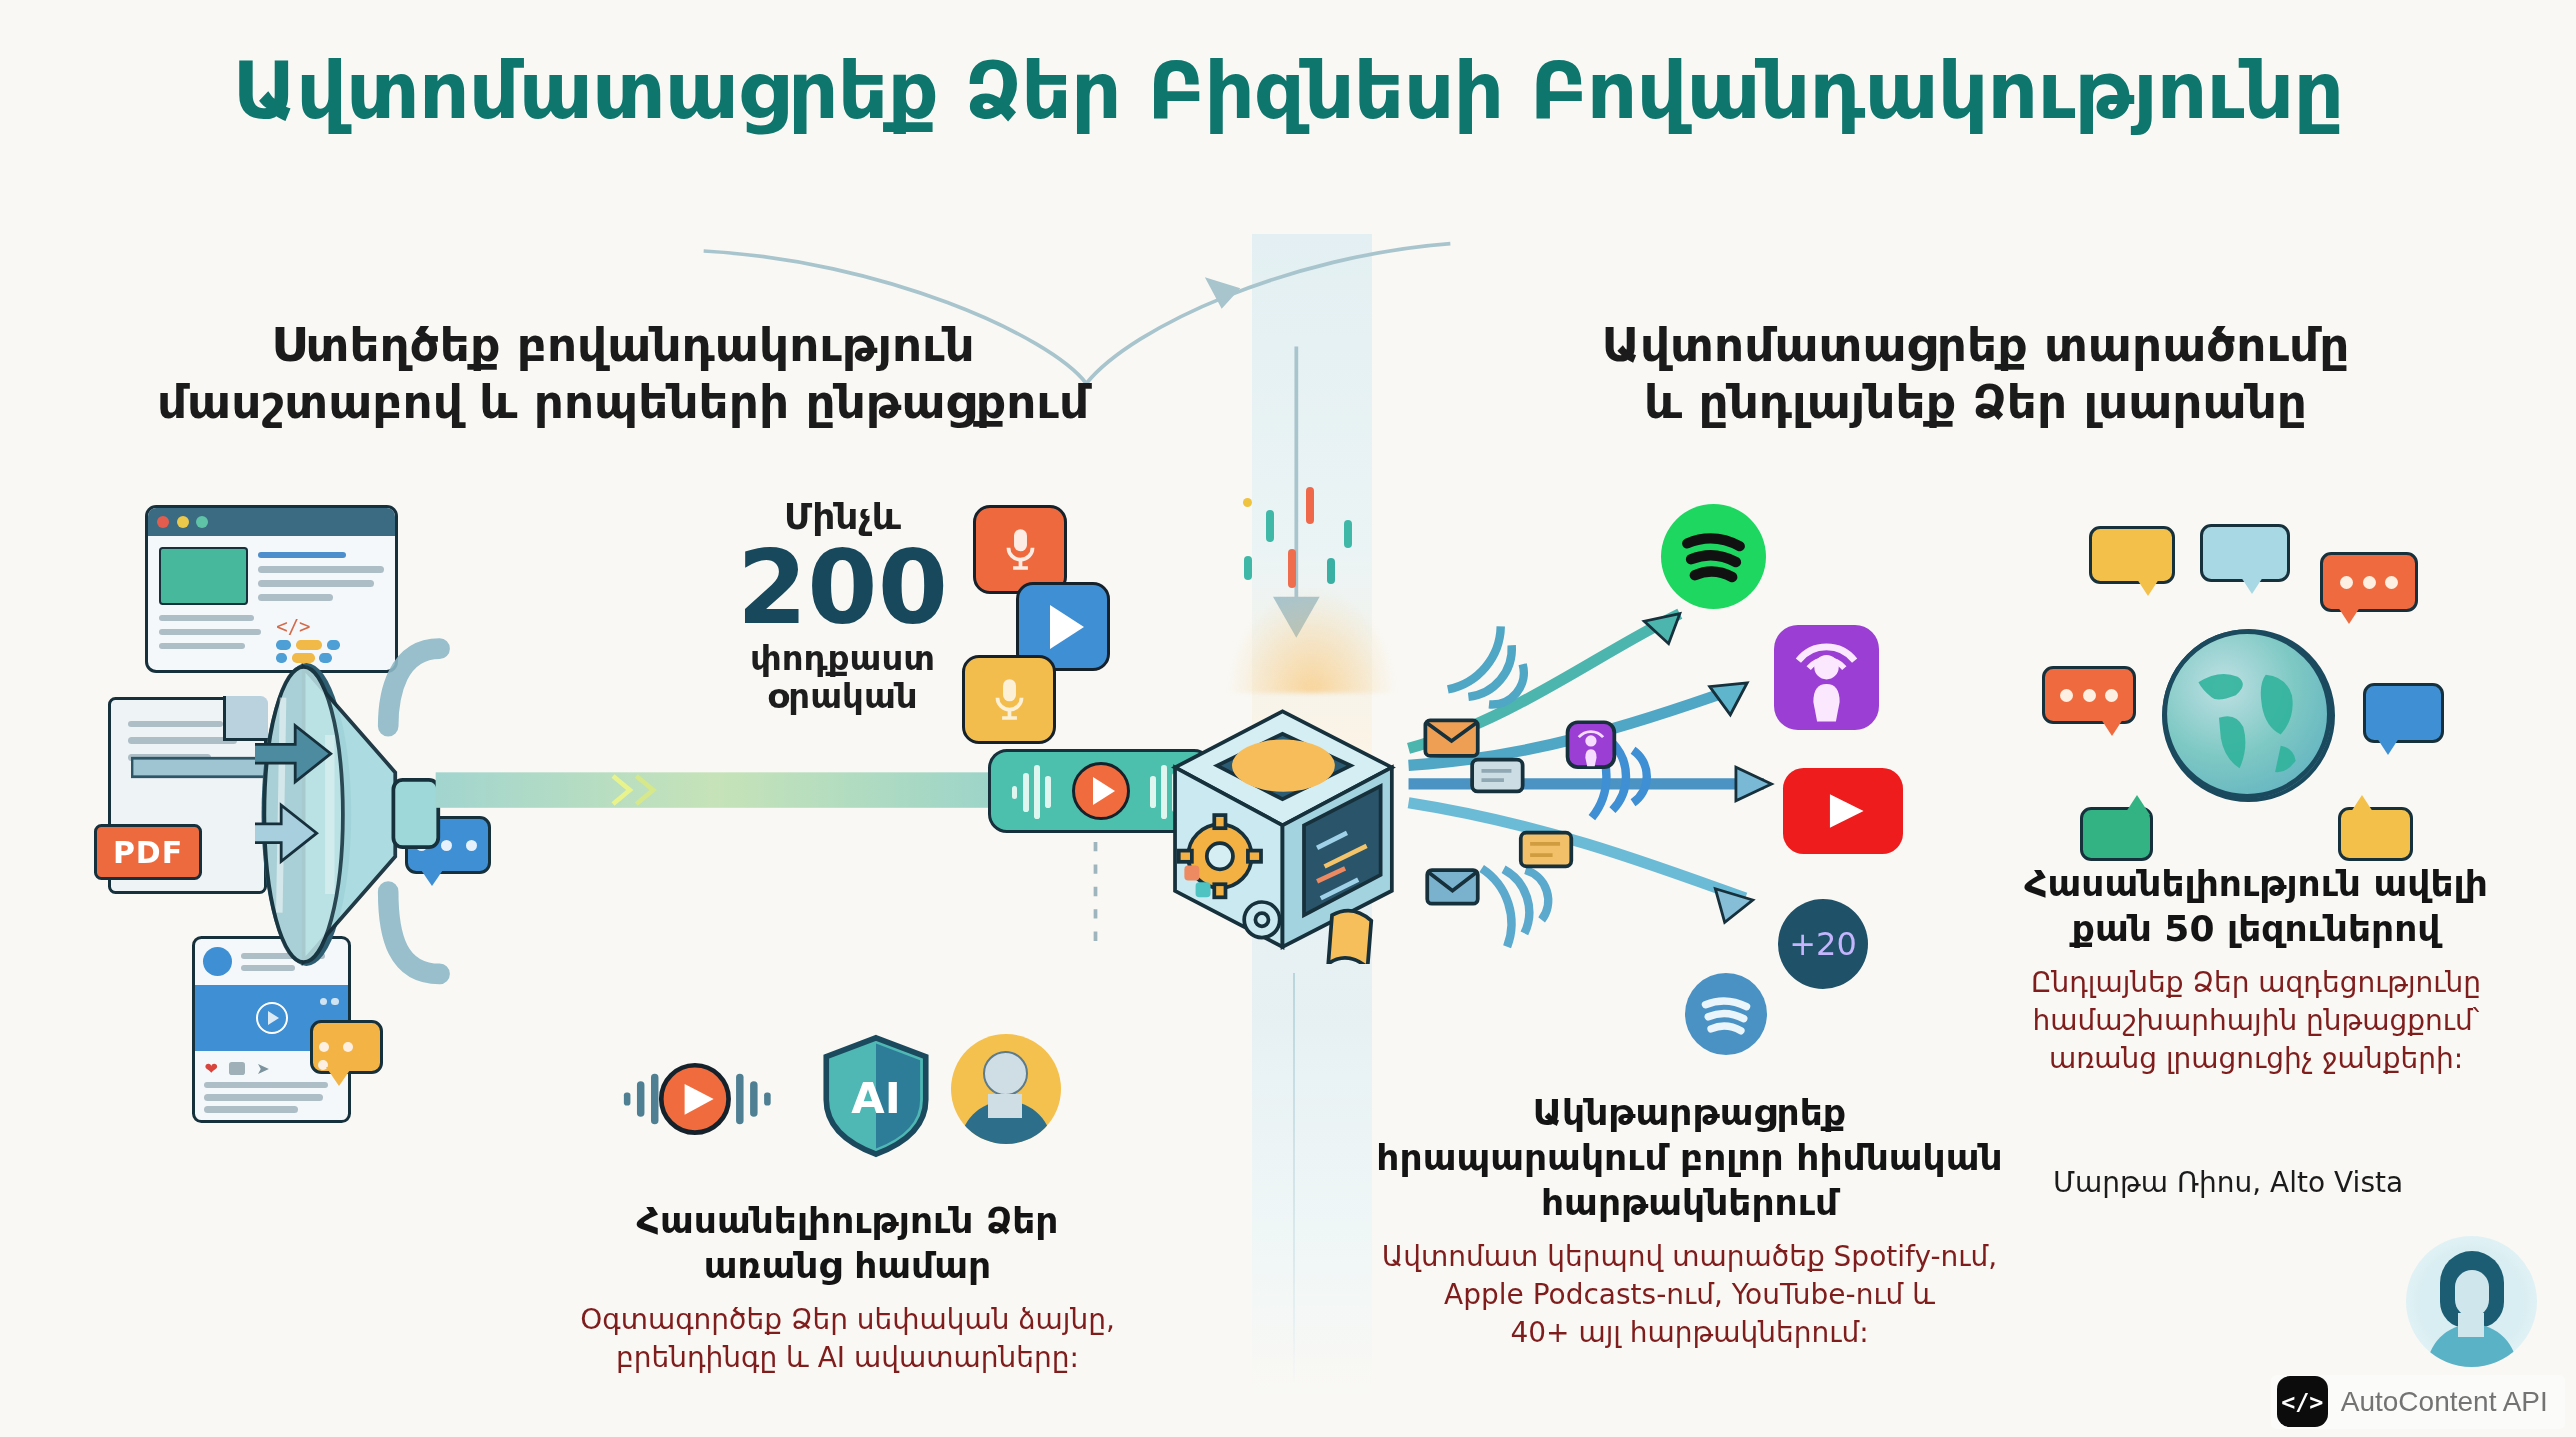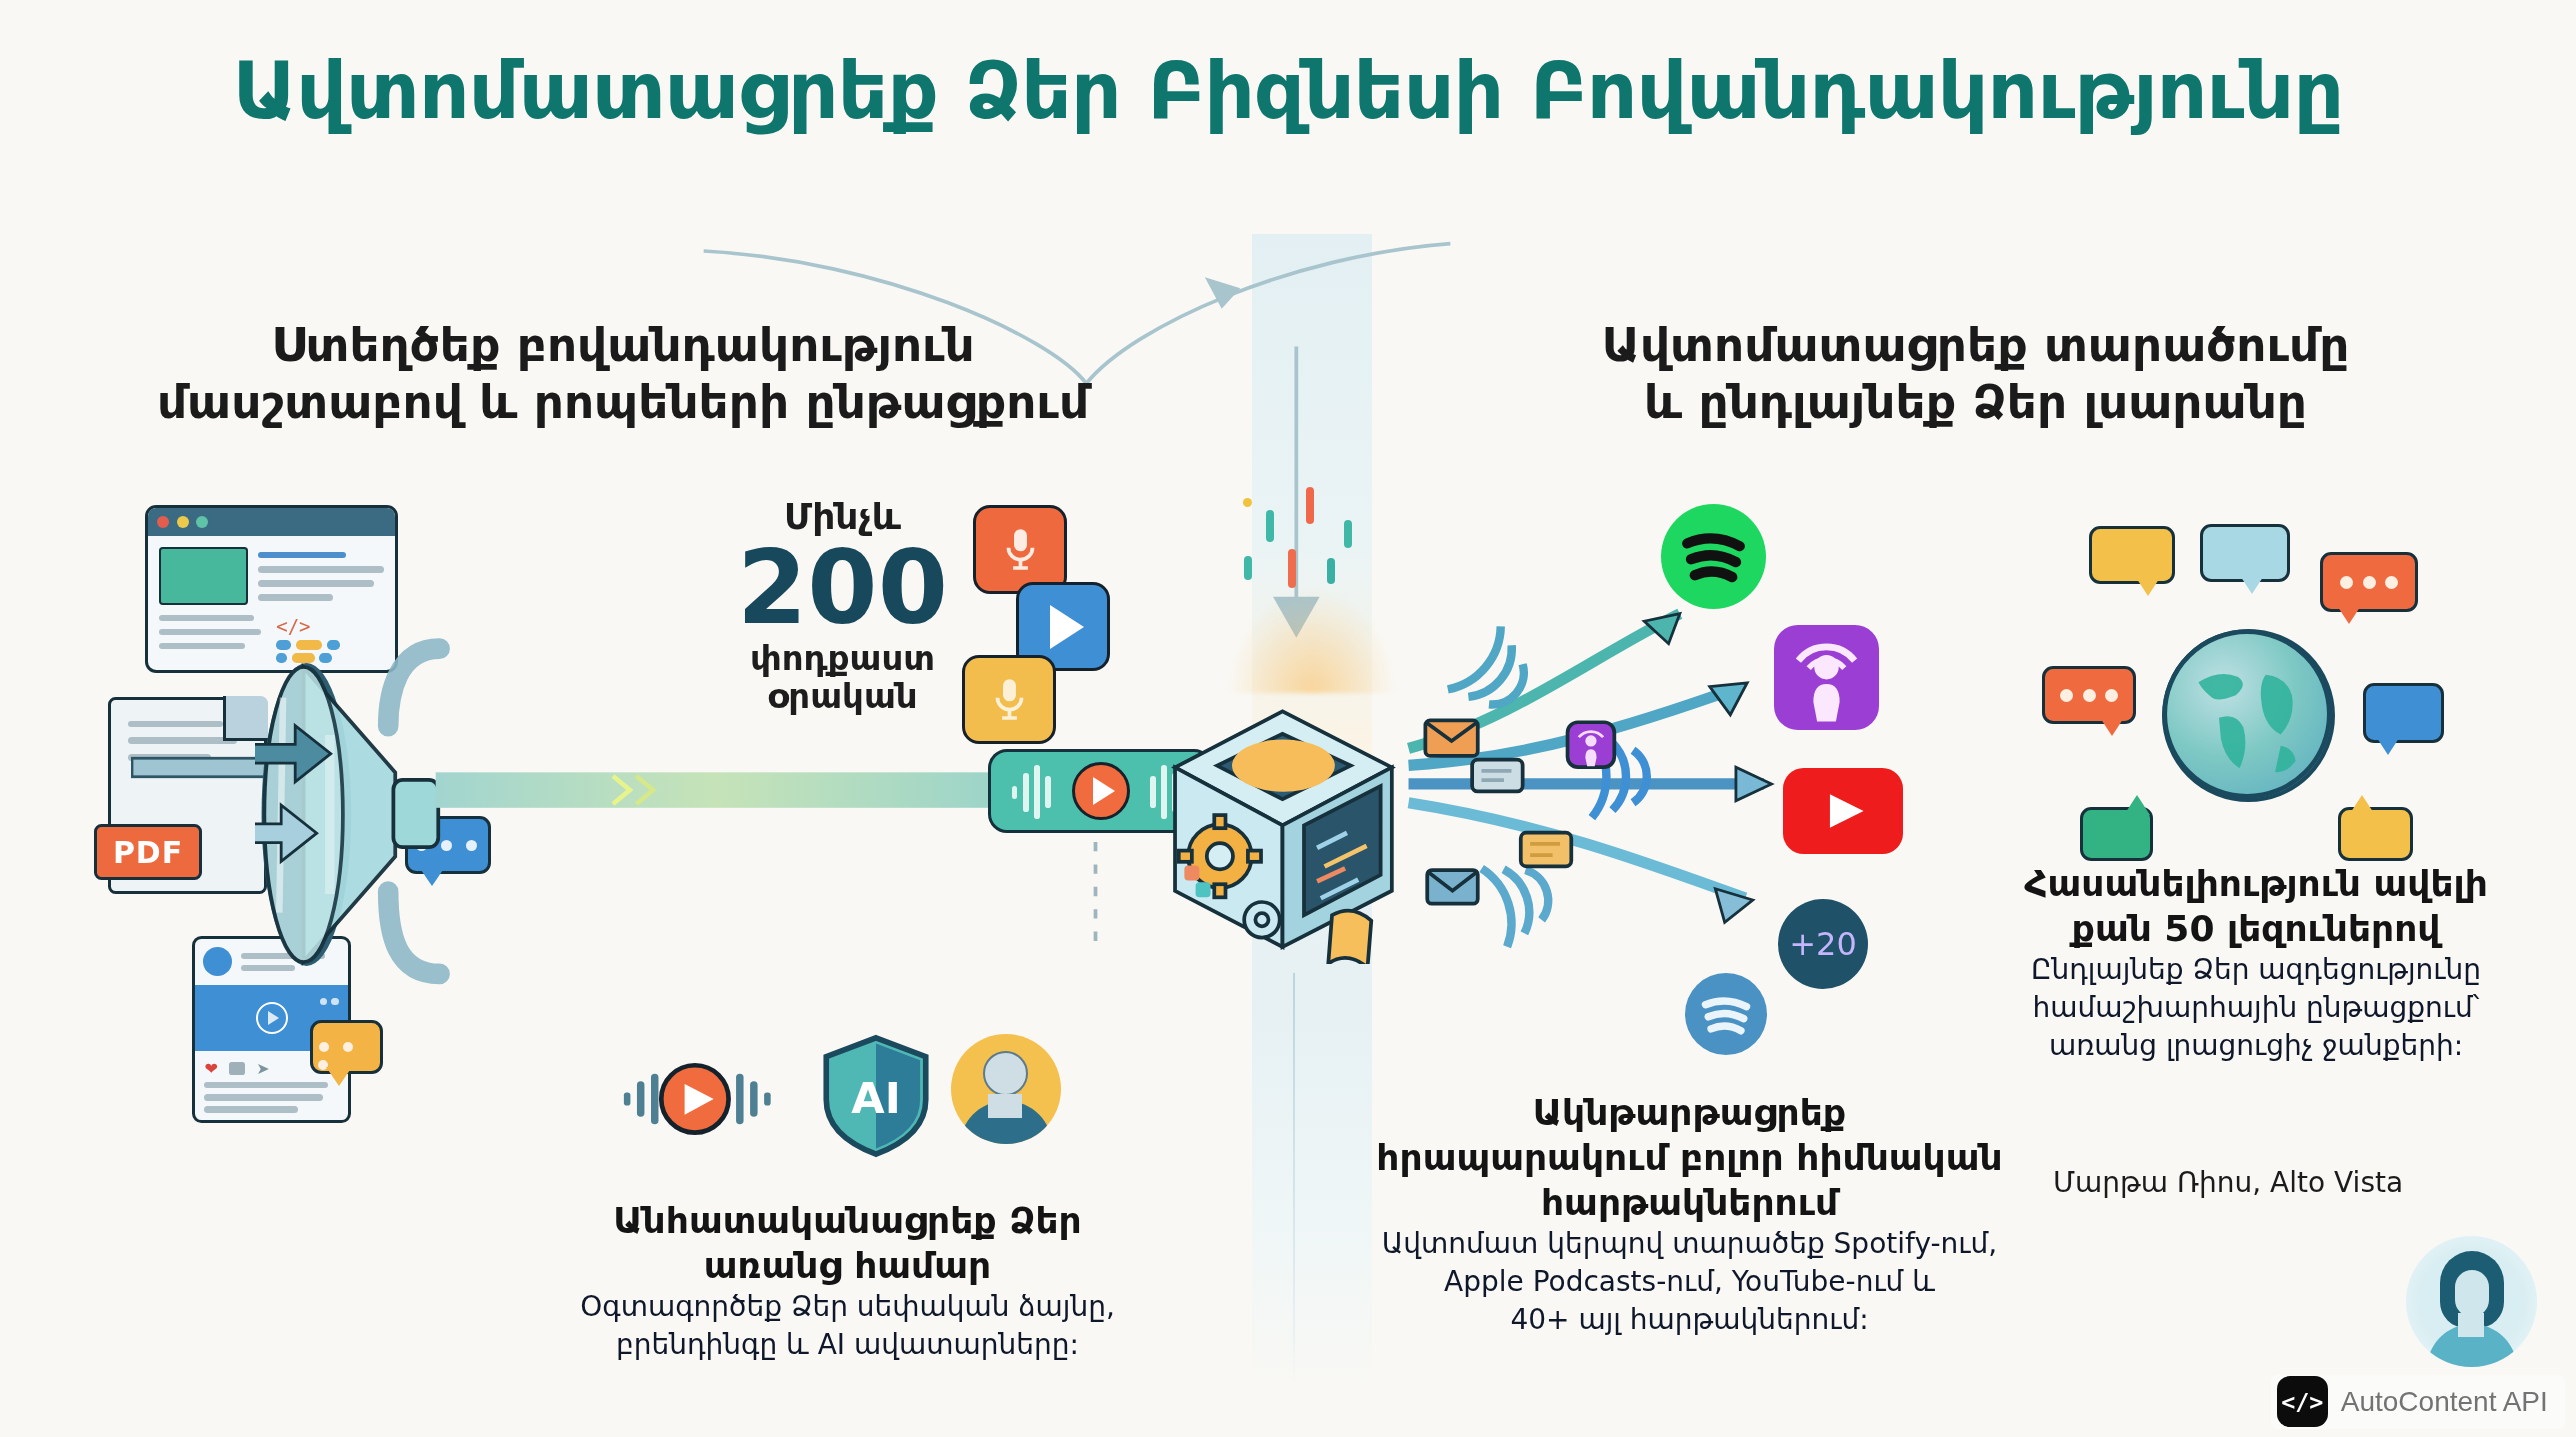--- a/index.html
+++ b/index.html
@@ -42,21 +42,21 @@
   .col-head {
     position:absolute; text-align:center; font-size:47px; font-weight:bold;
     color:#1b1b1b; line-height:1.22;
   }
   .col-head.left  { left:94px;  top:316px; width:1058px; }
   .col-head.right { left:1470px; top:316px; width:1011px; }
 
   
   .cap { position:absolute; text-align:center; }
   .cap h3 { font-size:36px; font-weight:bold; color:#141414; line-height:1.25; }
-  .cap p  { font-size:28px; color:#0f172a; line-height:1.35; }
+  .cap p  { font-size:28px; color:#7f1d1d; line-height:1.35; margin-top:13px; }
 
   
   .stat { position:absolute; left:721px; top:496px; width:243px; text-align:center; }
   .stat .pre  { font-size:36px; color:#1d1d1d; font-weight:600; }
   .stat .big  { font-size:101px; font-weight:bold; color:#17485b; line-height:.95; margin:3.7px 0 1.9px; }
   .stat .post { font-size:34px; color:#1d1d1d; font-weight:600; line-height:1.12; }
 
   
   .sh { position:absolute; }
   .tile { border-radius:17px; border:3.7px solid #16222b; display:flex; align-items:center; justify-content:center; }
@@ -527,21 +527,21 @@
     </svg>
     <div class="avatar" style="position:absolute;left:329px;top:0;">
       <div style="position:absolute;left:32px;top:17px;width:45px;height:45px;border-radius:50%;background:#cfdde4;border:2.8px solid #5d7b8a;"></div>
       <div style="position:absolute;left:9.4px;top:67px;width:92px;height:56px;border-radius:45px 45px 0 0;background:#2d6f8a;"></div>
       <div style="position:absolute;left:37px;top:60px;width:34px;height:24px;background:#cfdde4;"></div>
     </div>
   </div>
 
   <div class="cap" style="left:534px;top:1198px;width:627px;">
     <h3>
-      <div>Անհատականացրեք Ձեր</div>
+      <div>Հասանելիություն Ձեր</div>
       <div>առանց համար</div>
     </h3>
     <p>
       <span>Օգտագործեք Ձեր սեփական ձայնը,</span><br>
       <span>բրենդինգը և AI ավատարները:</span>
     </p>
   </div>
 
   <div class="cap" style="left:1329px;top:1090px;width:721px;">
     <h3>

